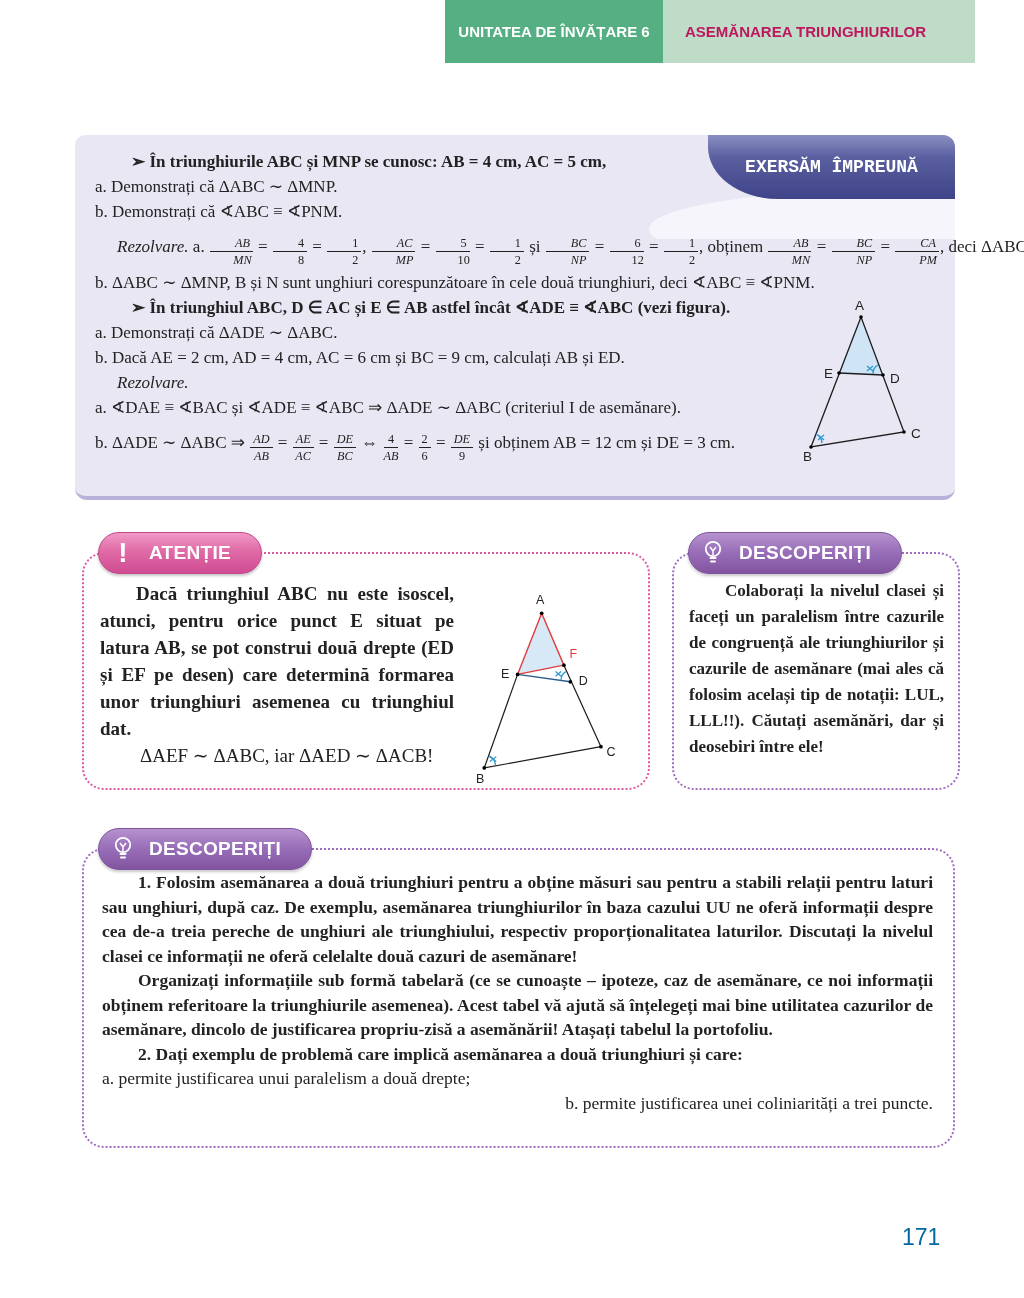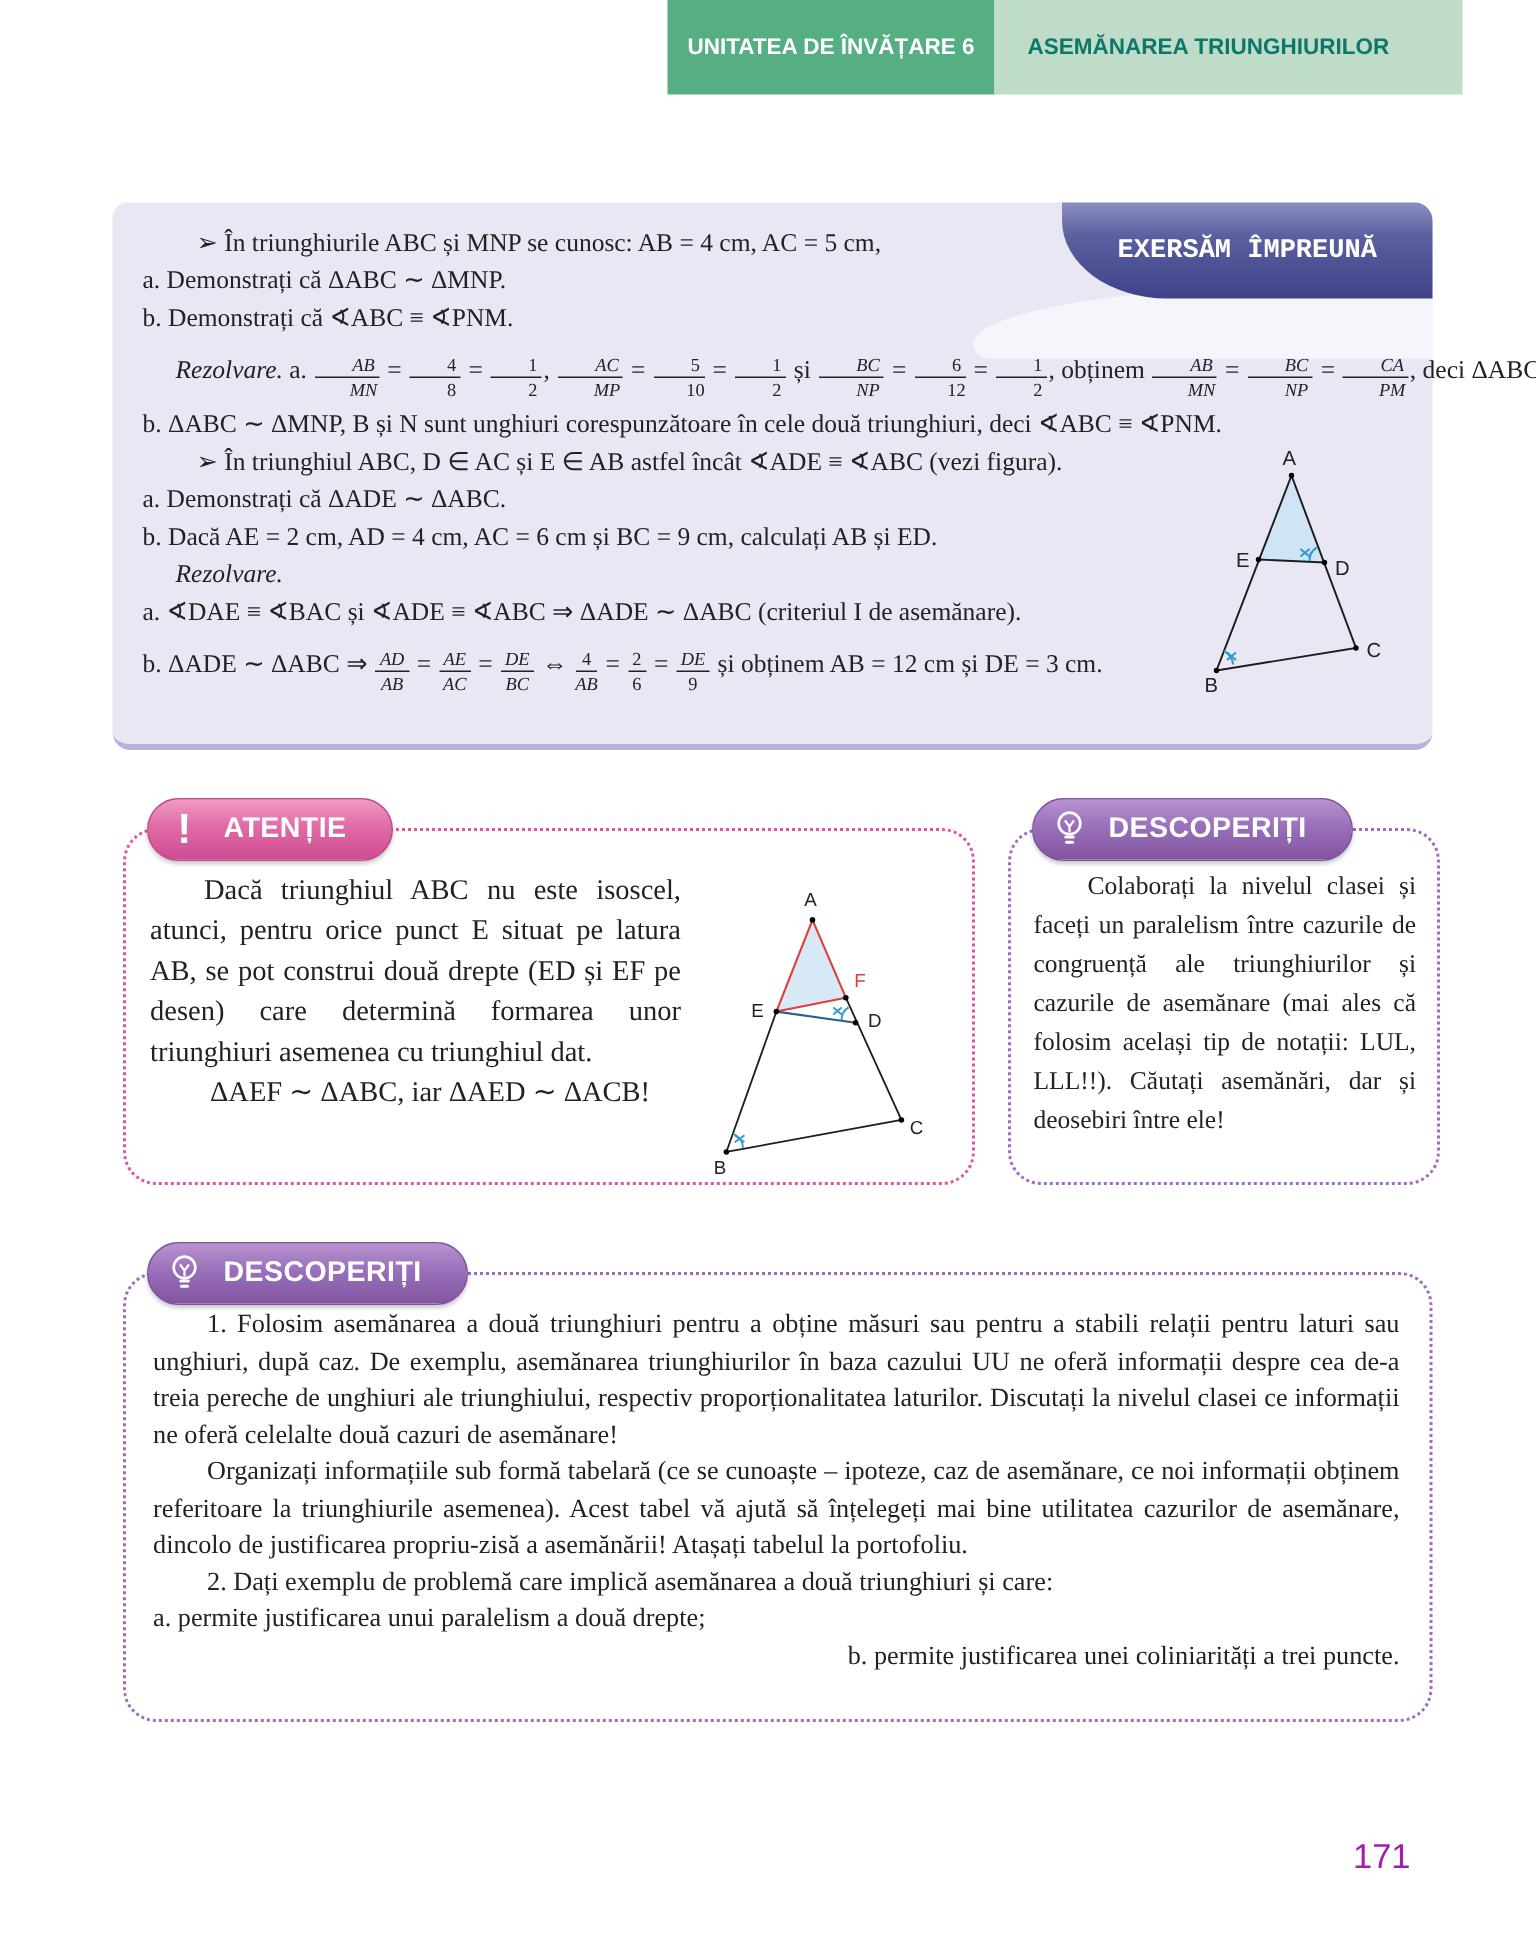--- a/index.html
+++ b/index.html
@@ -10,21 +10,21 @@
     font-family:"Liberation Serif", serif; color:#222;
   }
   
   .header-band { position:absolute; left:445px; top:0; width:530px; height:63px; display:flex; }
   .header-unit {
     width:218px; height:63px; background:#55af82; color:#fff;
     display:flex; align-items:center; justify-content:center;
     font-family:"Liberation Sans",sans-serif; font-weight:bold; font-size:15px;
   }
   .header-chapter {
-    flex:1; height:63px; background:#bedcc8; color:#0f766e;
+    flex:1; height:63px; background:#bedcc8; color:#be185d;
     display:flex; align-items:center; padding-left:22px;
     font-family:"Liberation Sans",sans-serif; font-weight:bold; font-size:15px;
   }
   
   .box1 {
     position:absolute; left:75px; top:135px; width:880px; height:365px;
     background:#e9e7f4; border-radius:10px 12px 12px 12px;
     border-bottom:4px solid #b9b1d9;
     padding:14px 22px 10px 20px; font-size:17px; line-height:25px;
   }
@@ -36,21 +36,21 @@
   .exersam-badge {
     position:absolute; top:0; right:0; width:247px; height:64px;
     background:linear-gradient(180deg,#8a8fc2 0%,#5a5fa0 35%,#3f4388 100%);
     border-radius:0 12px 0 0; border-bottom-left-radius:70px 52px;
     display:flex; align-items:center; justify-content:center;
     color:#fff; font-family:Liberation Mono, monospace; font-weight:bold; font-size:18px;
     z-index:2;
   }
   .badge-spacer { float:right; width:266px; height:76px; }
   .fig1 { float:right; margin:2px 2px 0 12px; }
-  .ind { text-indent:36px; }
+  .ind { text-indent:36px;font-weight:bold; }
   .ind-s { text-indent:22px; }
   .it { font-style:italic; }
   .mathline { line-height:46px; white-space:nowrap; }
   .frac { display:inline-block; text-align:center; vertical-align:-0.95em; font-size:0.72em; line-height:1.15; margin:0 1px; }
   .frac .num { display:block; border-bottom:1.2px solid #222; padding:0 3px 1px; }
   .frac .den { display:block; padding-top:1px; }
   
   .dotted-box { position:absolute; border-radius:22px; background:#fff; }
   .atentie-box  { left:82px; top:552px; width:568px; height:238px; border:2.5px dotted #e0569e; padding:26px 10px 8px 16px; display:flex; }
   .desc-right   { left:672px; top:552px; width:288px; height:238px; border:2.5px dotted #a06cc0; padding:24px 14px 8px 15px; }
@@ -66,21 +66,21 @@
   .pill-purple { background:linear-gradient(180deg,#b792cf 0%,#9a70ba 45%,#82549f 100%); border:1px solid #7d539d; }
   .picon { width:28px; display:flex; align-items:center; justify-content:center; }
   .excl { font-family:"Liberation Sans",sans-serif; font-weight:bold; font-size:28px; color:#fff; line-height:1; }
   .body-text { font-size:19px; line-height:27px; text-align:justify; }
   .atentie-box .body-text { line-height:27px; }
   .desc-right .body-text { font-size:17px; line-height:26px; }
   .desc-bottom .body-text { font-size:17.5px; line-height:24.5px; }
   .formula-line { text-indent:40px; text-align:left; }
   .note-line { text-indent:22px; text-align:left; }
   .fig2 { flex:0 0 auto; margin-top:6px; }
-  .pgnum { position:absolute; left:902px; top:1224px; font-family:"Liberation Sans",sans-serif; font-size:23px; color:#a21caf; }
+  .pgnum { position:absolute; left:902px; top:1224px; font-family:"Liberation Sans",sans-serif; font-size:23px; color:#0369a1; }
   svg text { font-family:"Liberation Sans",sans-serif; font-size:13.5px; fill:#222; }
   svg text.red { fill:#e23b3c; }
 </style>
 </head>
 <body>
 
 <div class="page">
 
   <div class="header-band">
     <div class="header-unit">UNITATEA DE ÎNVĂȚARE 6</div>

